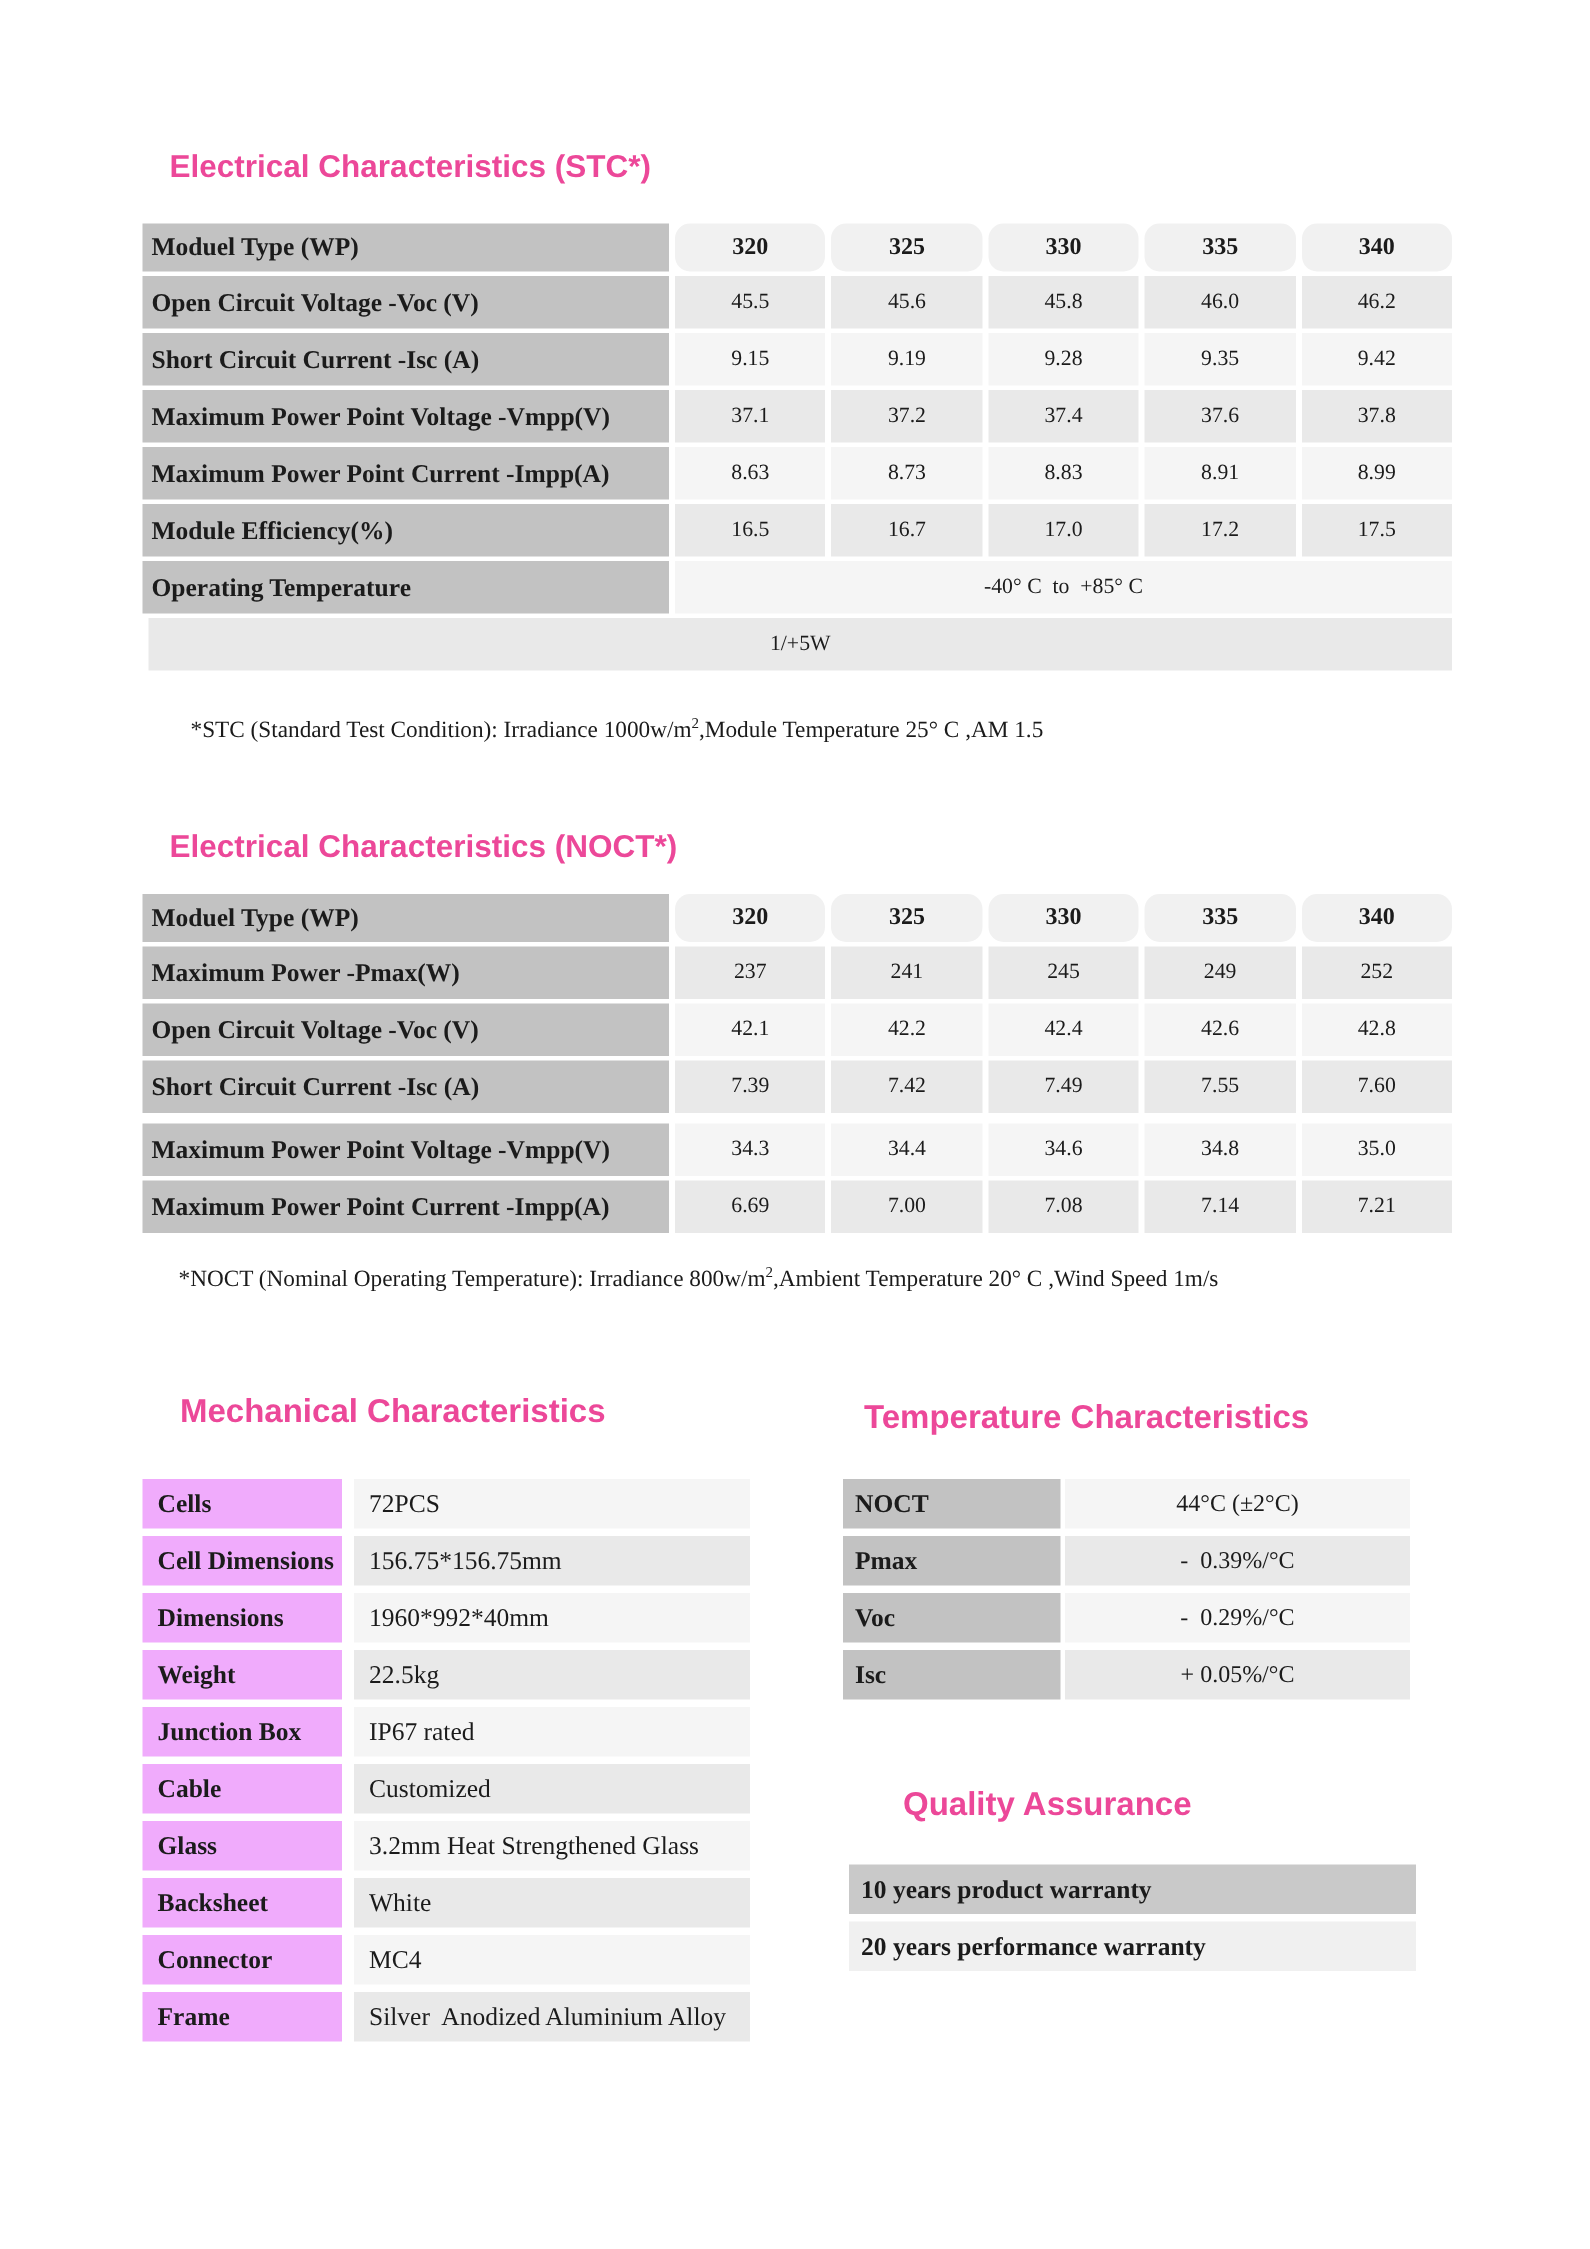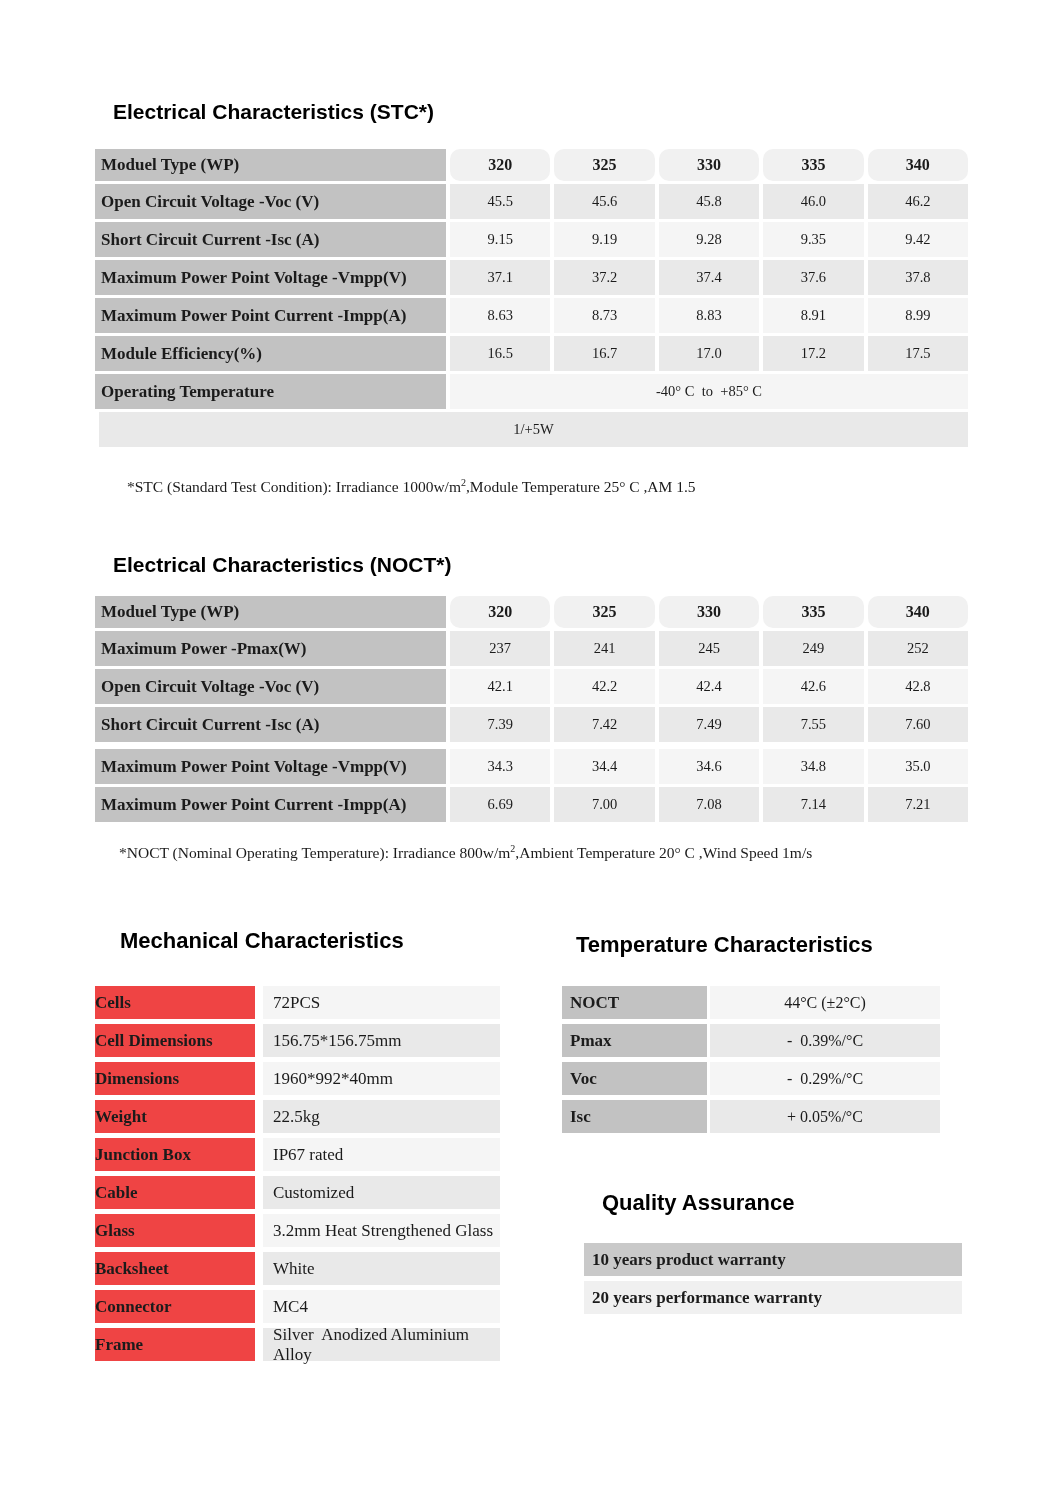--- a/index.html
+++ b/index.html
@@ -2,21 +2,21 @@
 <html><head>
 <meta charset="utf-8">
 <style>
   html,body { margin:0; padding:0; background:#ffffff; }
   .sheet {
     position:relative; width:1060px; height:1499px; background:#ffffff;
     font-family:"Liberation Serif", serif; color:#1b1b1b; overflow:hidden;
   }
   .sec-title {
     position:absolute; font-family:"Liberation Sans", sans-serif;
-    font-weight:bold; color:#000000; white-space:nowrap;
+    font-weight:bold; color:#ec4899; white-space:nowrap;
   }
   .t21 { font-size:21px; }
   .t22 { font-size:22px; }
   .tbl { position:absolute; }
   .trow { display:flex; margin-bottom:3px; }
   .cell { display:flex; align-items:center; white-space:pre-wrap; }
   .lbl {
     background:#c2c2c2; font-weight:bold; font-size:17px;
     padding-left:6px; box-sizing:border-box;
   }
@@ -29,21 +29,21 @@
   .dark { background:#e9e9e9; }
   .light { background:#f5f5f5; }
   .h32 > .cell { height:32px; }
   .h35 > .cell { height:35px; }
   .extra-gap { margin-top:7px; }
   .footnote { position:absolute; font-size:15.5px; white-space:pre-wrap; }
   .footnote sup { font-size:10px; }
   
   .mech-row { display:flex; margin-bottom:5px; }
   .mech-row .cell { height:33px; }
-  .mech-lbl { width:160px; background:#ef4444; font-weight:bold; font-size:17px; padding-left:0; box-sizing:border-box; }
+  .mech-lbl { width:133px; background:#f0abfc; font-weight:bold; font-size:17px; padding-left:10px; box-sizing:border-box; }
   .mech-val { flex:1; margin-left:8px; font-size:17px; padding-left:10px; box-sizing:border-box; }
   
   .temp-lbl { width:145px; background:#c2c2c2; font-weight:bold; font-size:17px; padding-left:8px; box-sizing:border-box; }
   .temp-val { flex:1; margin-left:3px; font-size:16px; justify-content:center; }
   
   .qa-row { display:flex; margin-bottom:5px; }
   .qa-row .cell { height:33px; width:100%; font-weight:bold; font-size:17px; padding-left:8px; box-sizing:border-box; }
   .qa-grey { background:#c9c9c9; }
   .qa-light { background:#f0f0f0; }
 </style>
@@ -230,21 +230,21 @@
       <div class="cell temp-val light">-  0.29%/°C</div>
     </div>
     <div class="mech-row">
       <div class="cell temp-lbl">Isc</div>
       <div class="cell temp-val dark">+ 0.05%/°C</div>
     </div>
   </div>
 
   <div class="sec-title t22" style="left:602px; top:1190px;">Quality Assurance</div>
 
-  <div class="tbl" style="left:584px; top:1243px; width:378px;">
+  <div class="tbl" style="left:566px; top:1243px; width:378px;">
     <div class="qa-row">
       <div class="cell qa-grey">10 years product warranty</div>
     </div>
     <div class="qa-row">
       <div class="cell qa-light">20 years performance warranty</div>
     </div>
   </div>
 
 </div>
 

